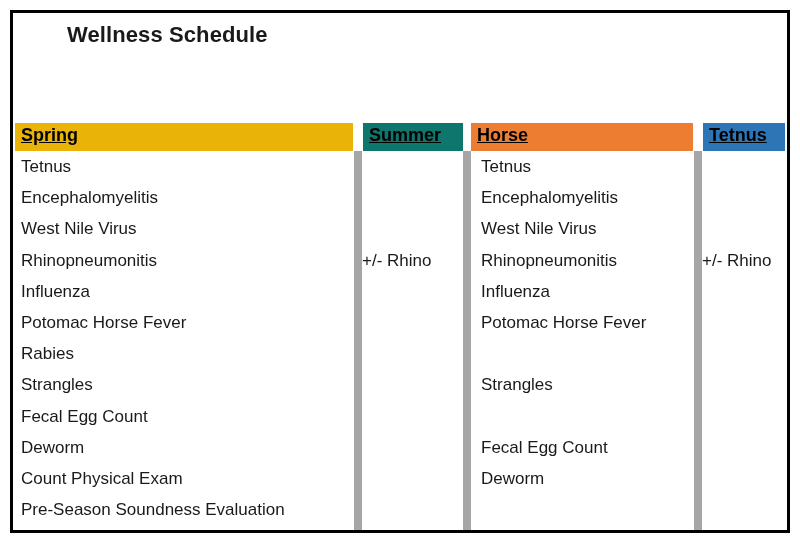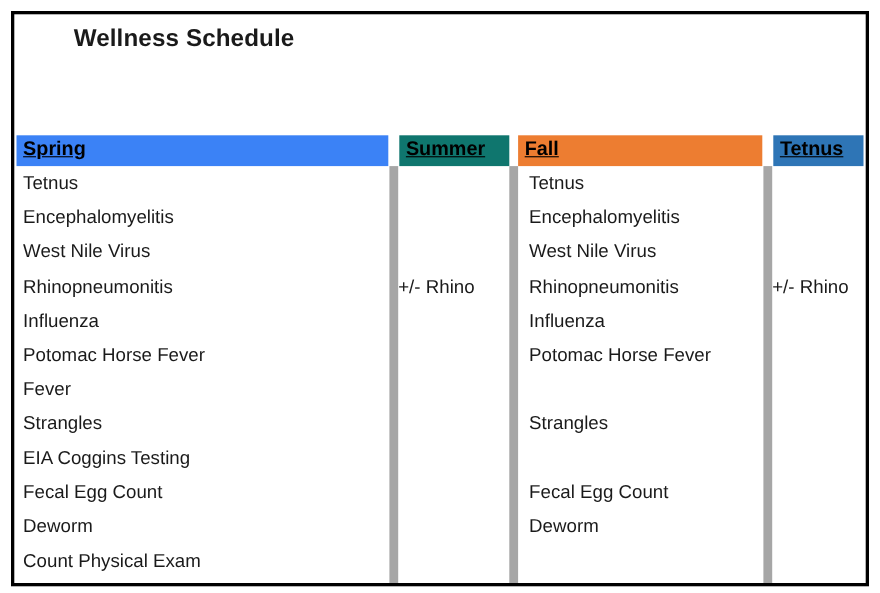--- a/index.html
+++ b/index.html
@@ -124,49 +124,48 @@
 </style>
 </head>
 <body>
 
 <div class="page" style="border-color: rgb(0, 0, 0);">
 
   <div class="title">Wellness Schedule</div>
 
 
   <div class="header-row">
-    <div class="hcell h-spring" style="background: #3b82f6;">
+    <div class="hcell h-spring" style="background: #eab308;">
       <span class="hlabel">Spring</span>
     </div>
     <div class="hcell h-summer" style="background: #0f766e;">
       <span class="hlabel">Summer</span>
     </div>
     <div class="hcell h-fall" style="background: rgb(237, 125, 49);">
-      <span class="hlabel">Fall</span>
+      <span class="hlabel">Horse</span>
     </div>
     <div class="hcell h-winter" style="background: rgb(46, 117, 182);">
       <span class="hlabel">Tetnus</span>
     </div>
   </div>
 
   <div class="body-area">
     <div class="vdiv vdiv-1" style="background: rgb(166, 166, 166);"></div>
     <div class="vdiv vdiv-2" style="background: rgb(166, 166, 166);"></div>
     <div class="vdiv vdiv-3" style="background: rgb(166, 166, 166);"></div>
 
     <div class="col col-spring">
         <div class="cell">Tetnus</div>
         <div class="cell">Encephalomyelitis</div>
         <div class="cell">West Nile Virus</div>
         <div class="cell">Rhinopneumonitis</div>
         <div class="cell">Influenza</div>
         <div class="cell">Potomac Horse Fever</div>
-        <div class="cell">Fever</div>
+        <div class="cell">Rabies</div>
         <div class="cell">Strangles</div>
-        <div class="cell">EIA Coggins Testing</div>
         <div class="cell">Fecal Egg Count</div>
         <div class="cell">Deworm</div>
         <div class="cell">Count Physical Exam</div>
         <div class="cell">Pre-Season Soundness Evaluation</div>
       </div>
     <div class="col col-summer">
         <div class="cell empty"></div>
         <div class="cell empty"></div>
         <div class="cell empty"></div>
         <div class="cell">+/- Rhino</div>

